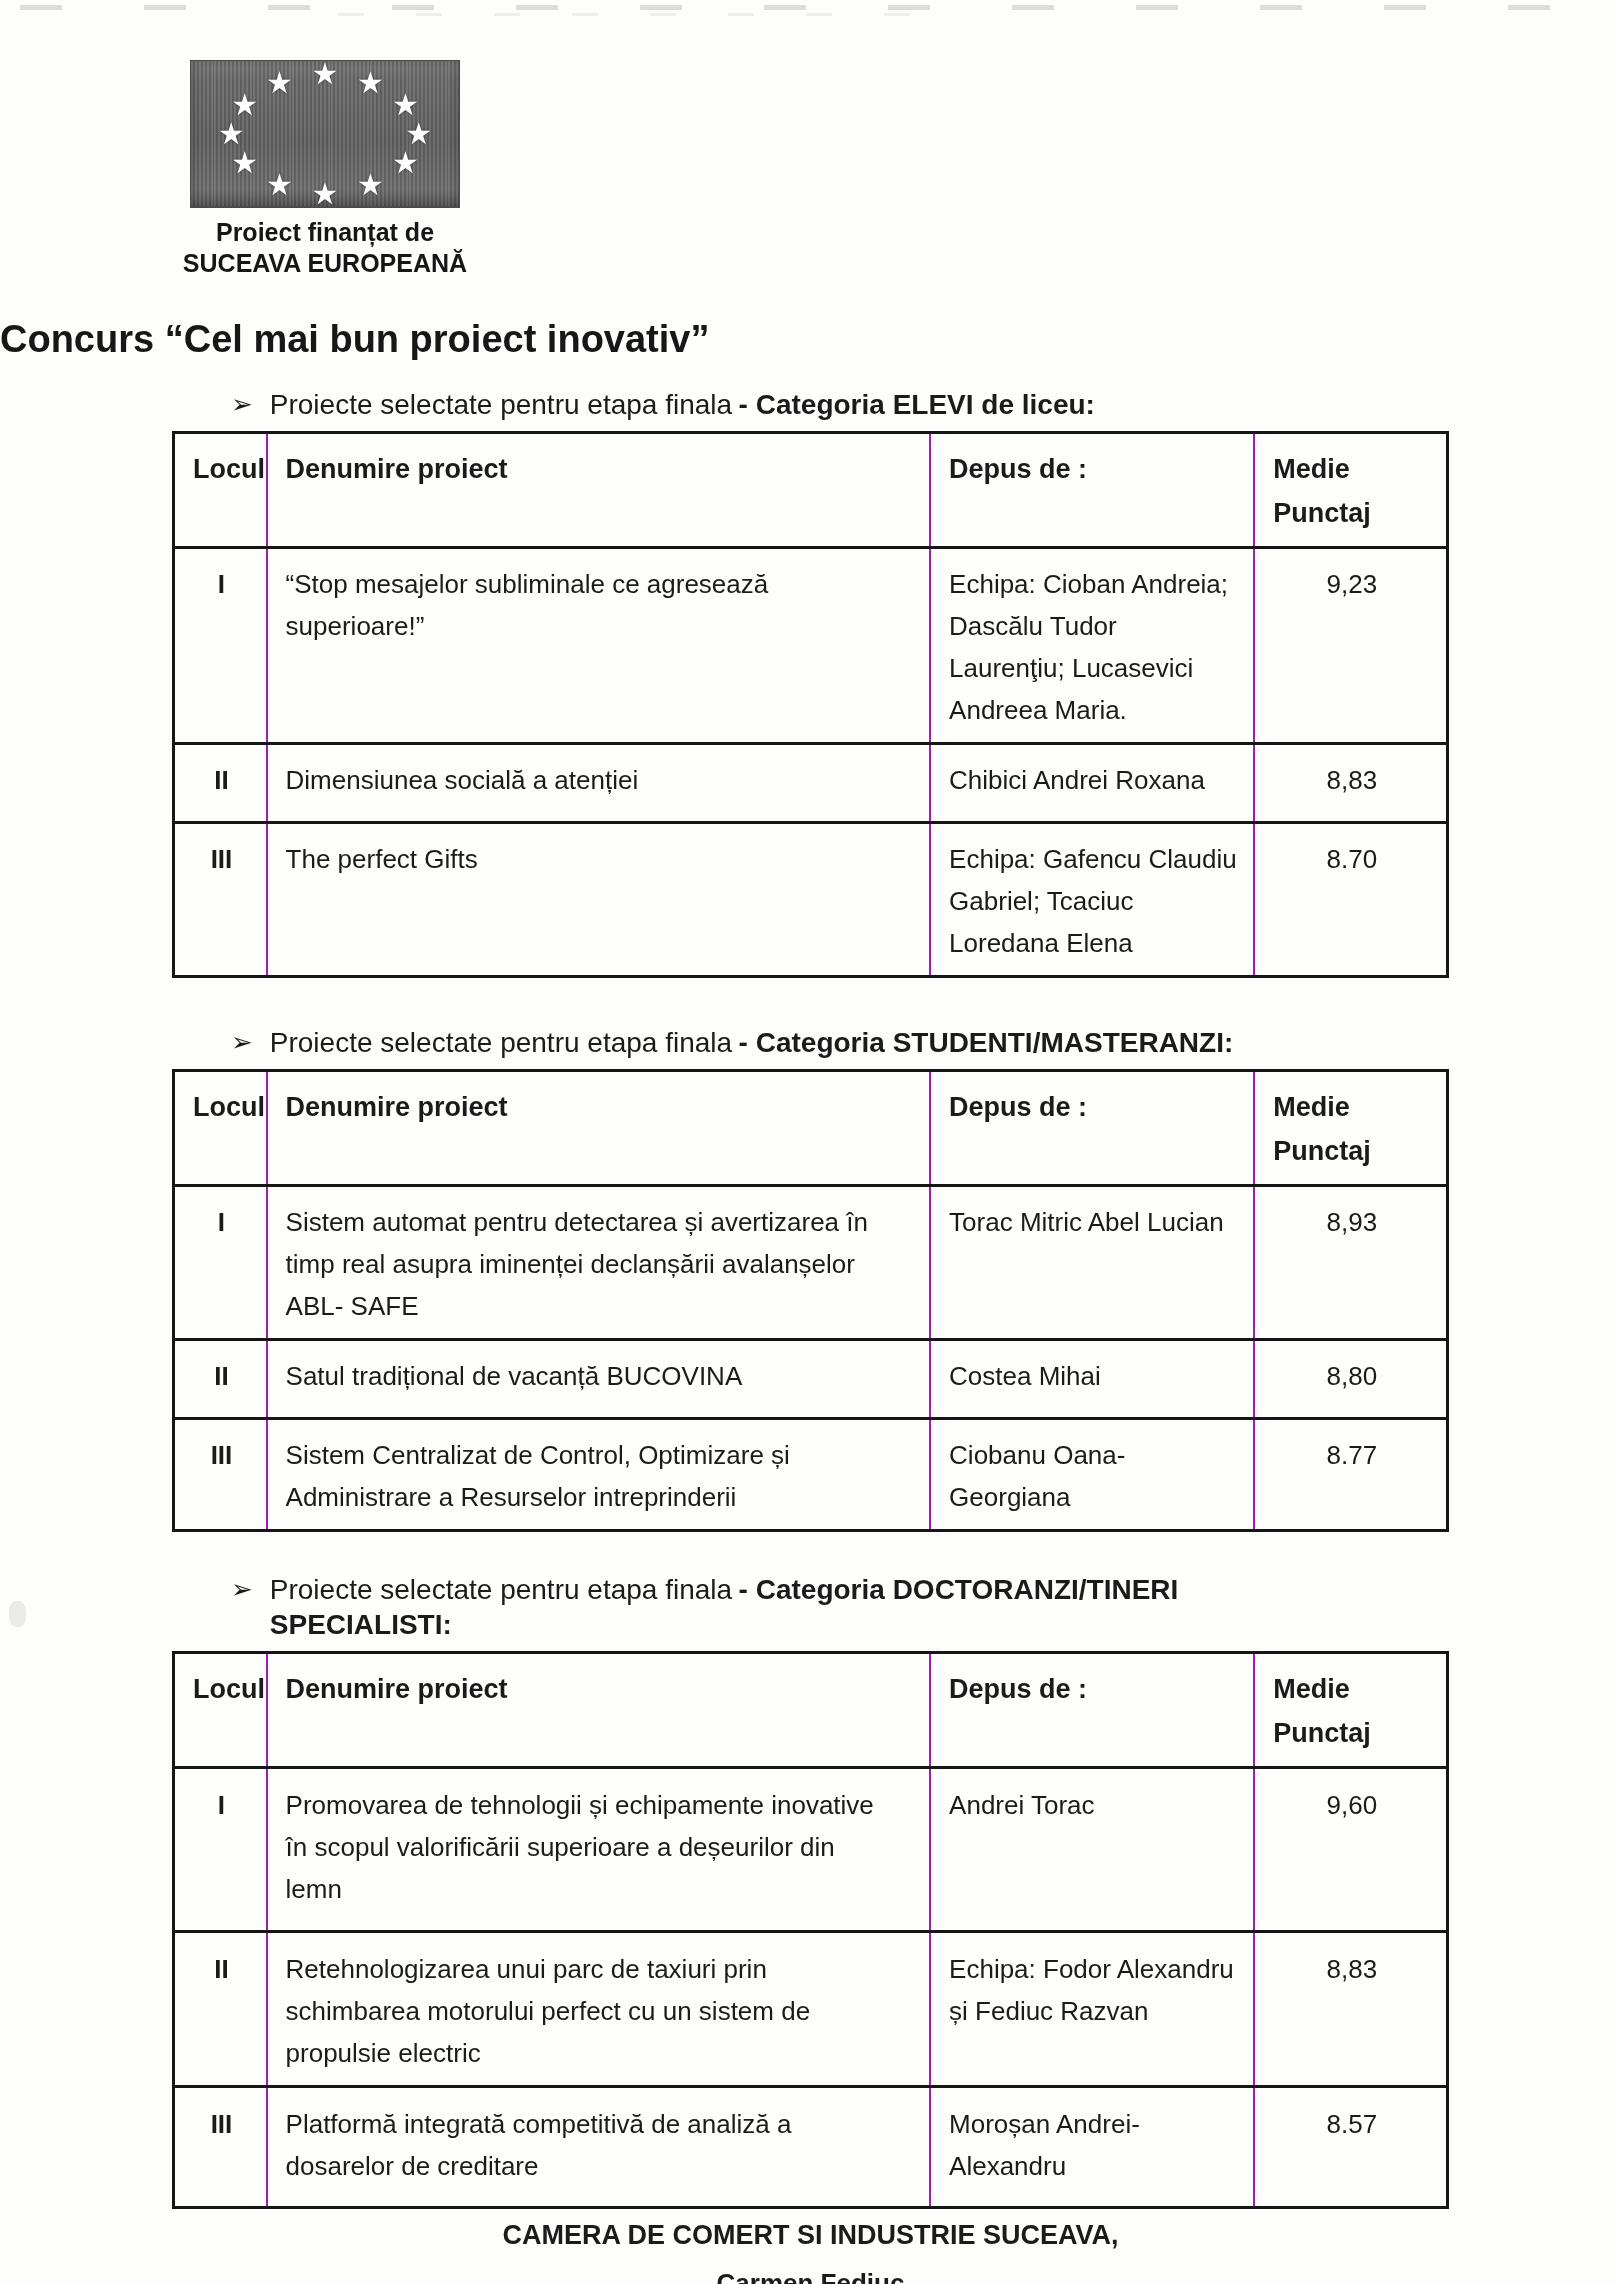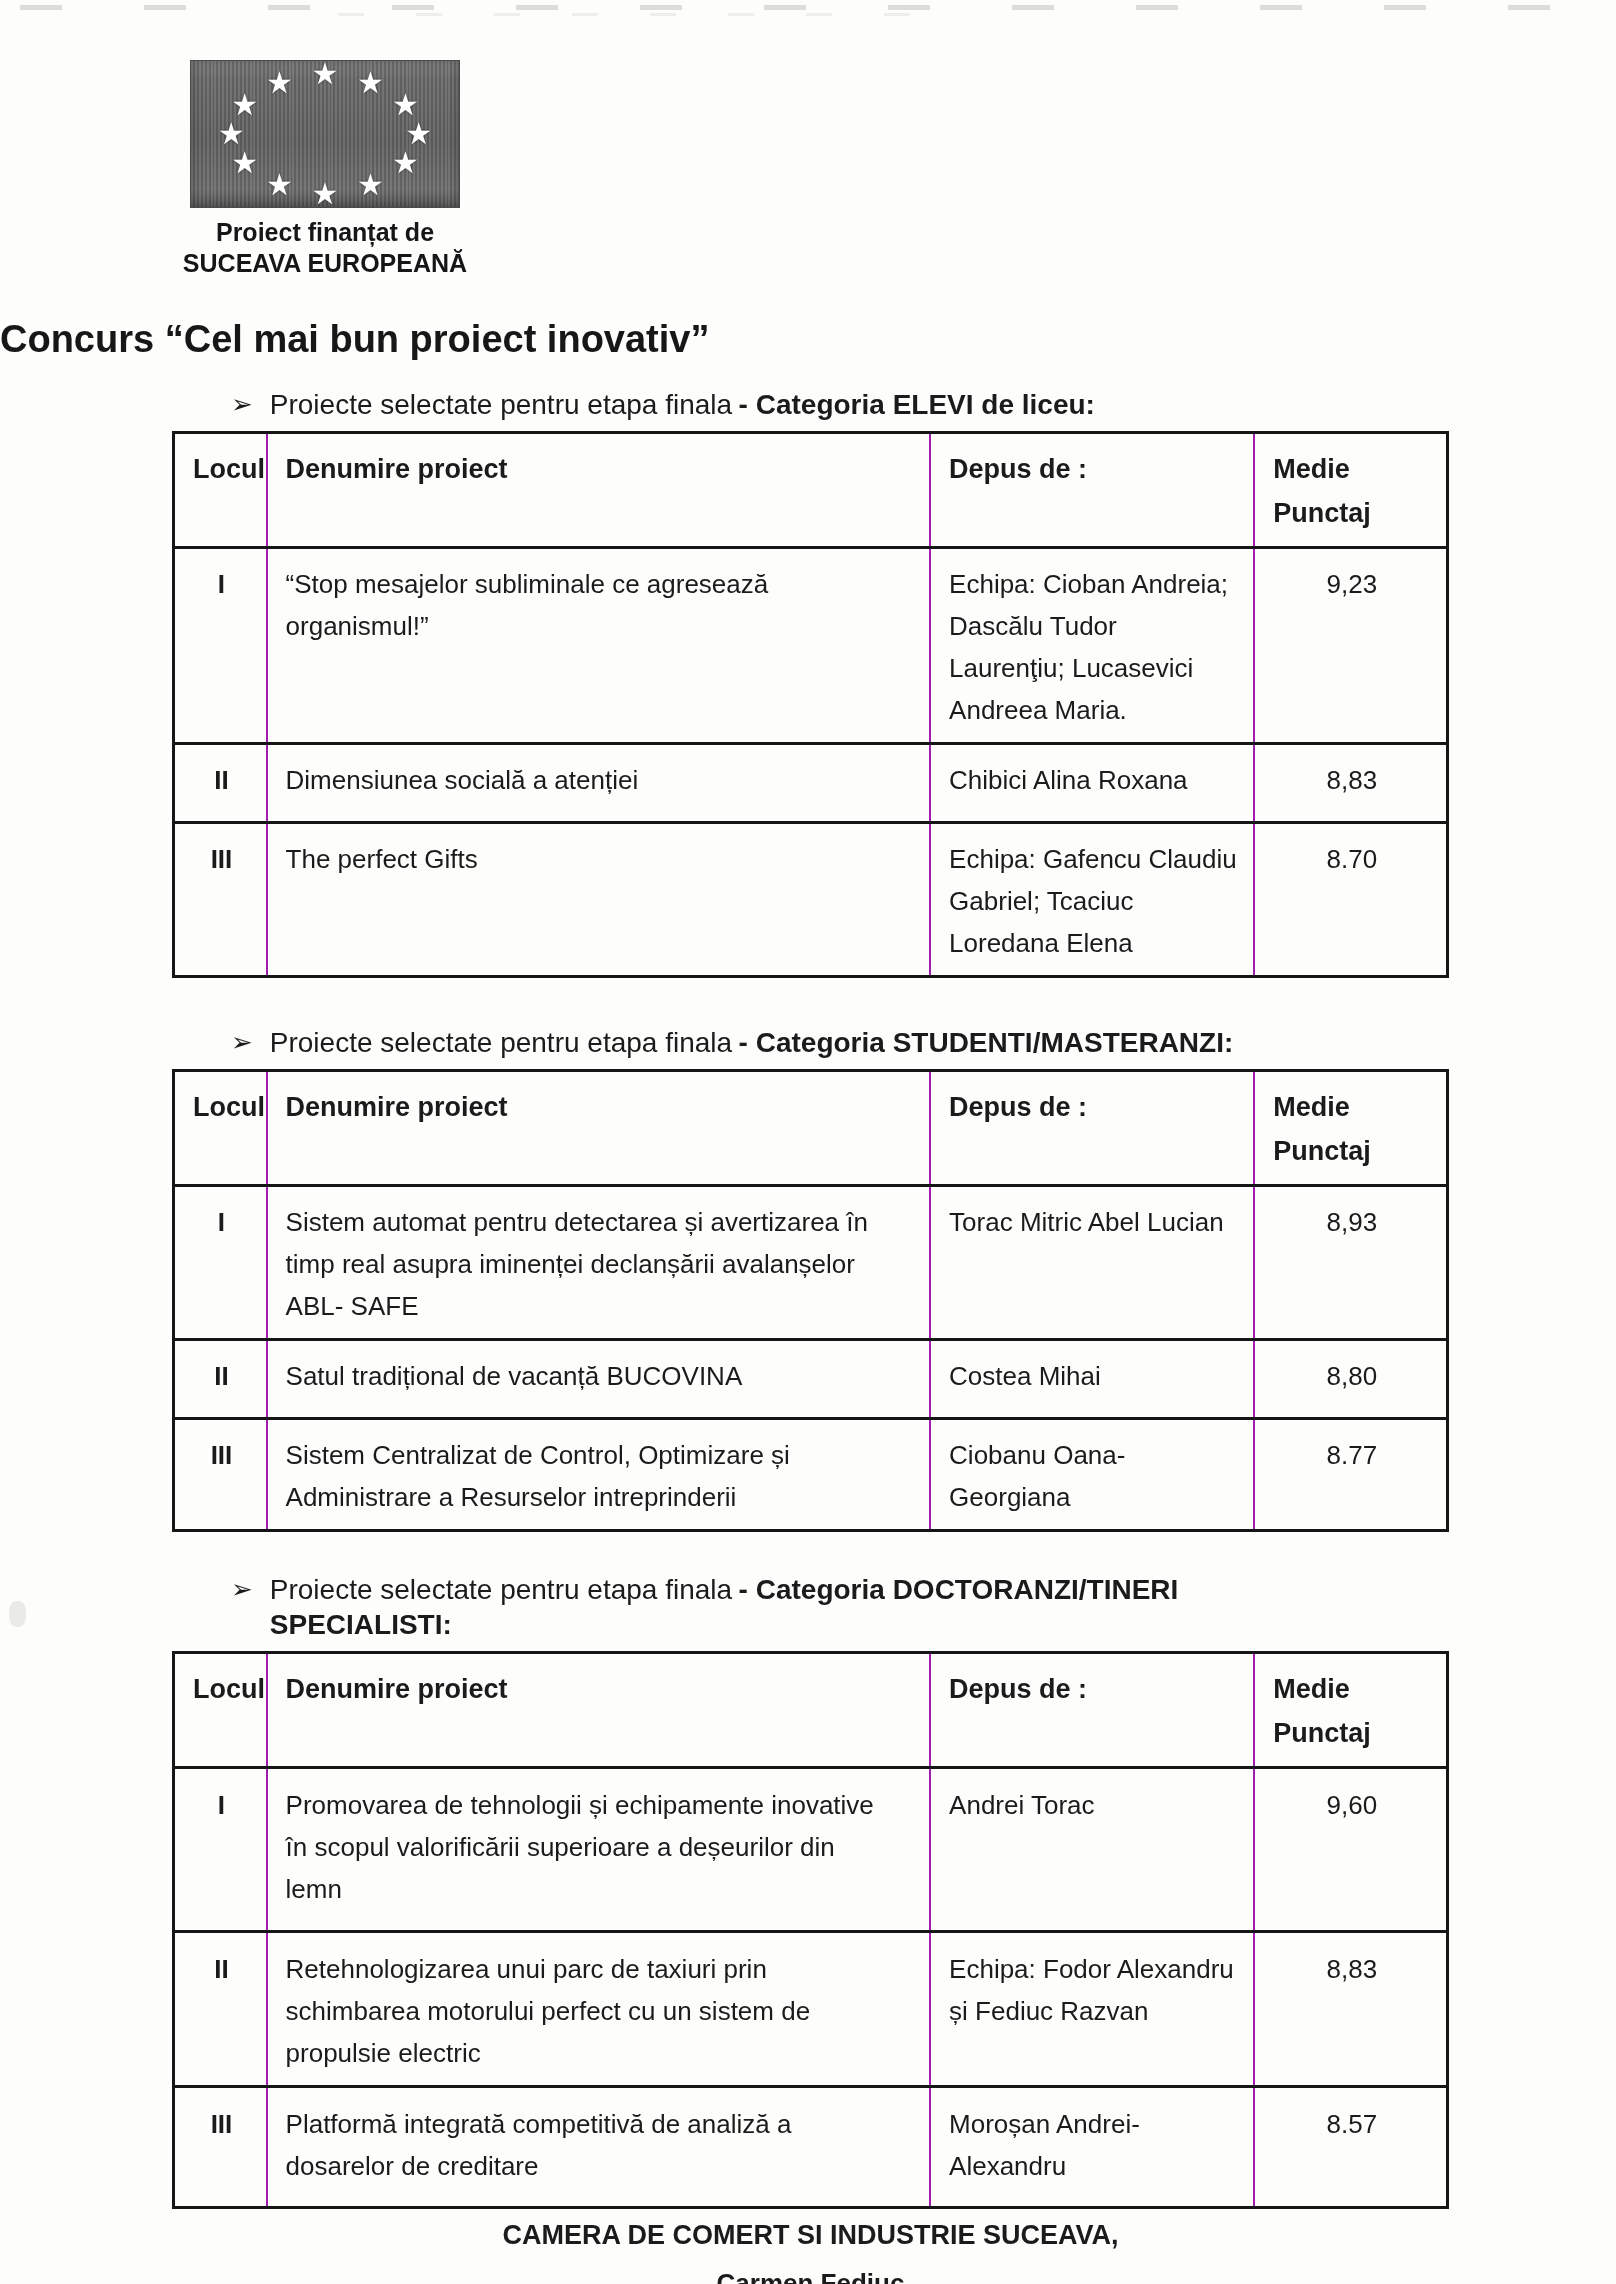--- a/index.html
+++ b/index.html
@@ -155,31 +155,31 @@
           <th class="h-locul">Locul</th>
           <th class="h-denumire">Denumire proiect</th>
           <th class="h-depus">Depus de :</th>
           <th class="h-punctaj">Medie Punctaj</th>
         </tr>
       </thead>
       <tbody>
         <tr class="r1">
           <td class="locul">I</td>
           <td class="denumire">“Stop mesajelor subliminale ce agresează
-organismul!”</td>
+superioare!”</td>
           <td class="depus">Echipa: Cioban Andreia;
 Dascălu Tudor
 Laurenţiu; Lucasevici
 Andreea Maria.</td>
           <td class="punctaj">9,23</td>
         </tr>
         <tr class="r2">
           <td class="locul">II</td>
           <td class="denumire">Dimensiunea socială a atenției</td>
-          <td class="depus">Chibici Alina Roxana</td>
+          <td class="depus">Chibici Andrei Roxana</td>
           <td class="punctaj">8,83</td>
         </tr>
         <tr class="r3">
           <td class="locul">III</td>
           <td class="denumire">The perfect Gifts</td>
           <td class="depus">Echipa: Gafencu Claudiu
 Gabriel; Tcaciuc
 Loredana Elena</td>
           <td class="punctaj">8.70</td>
         </tr>

